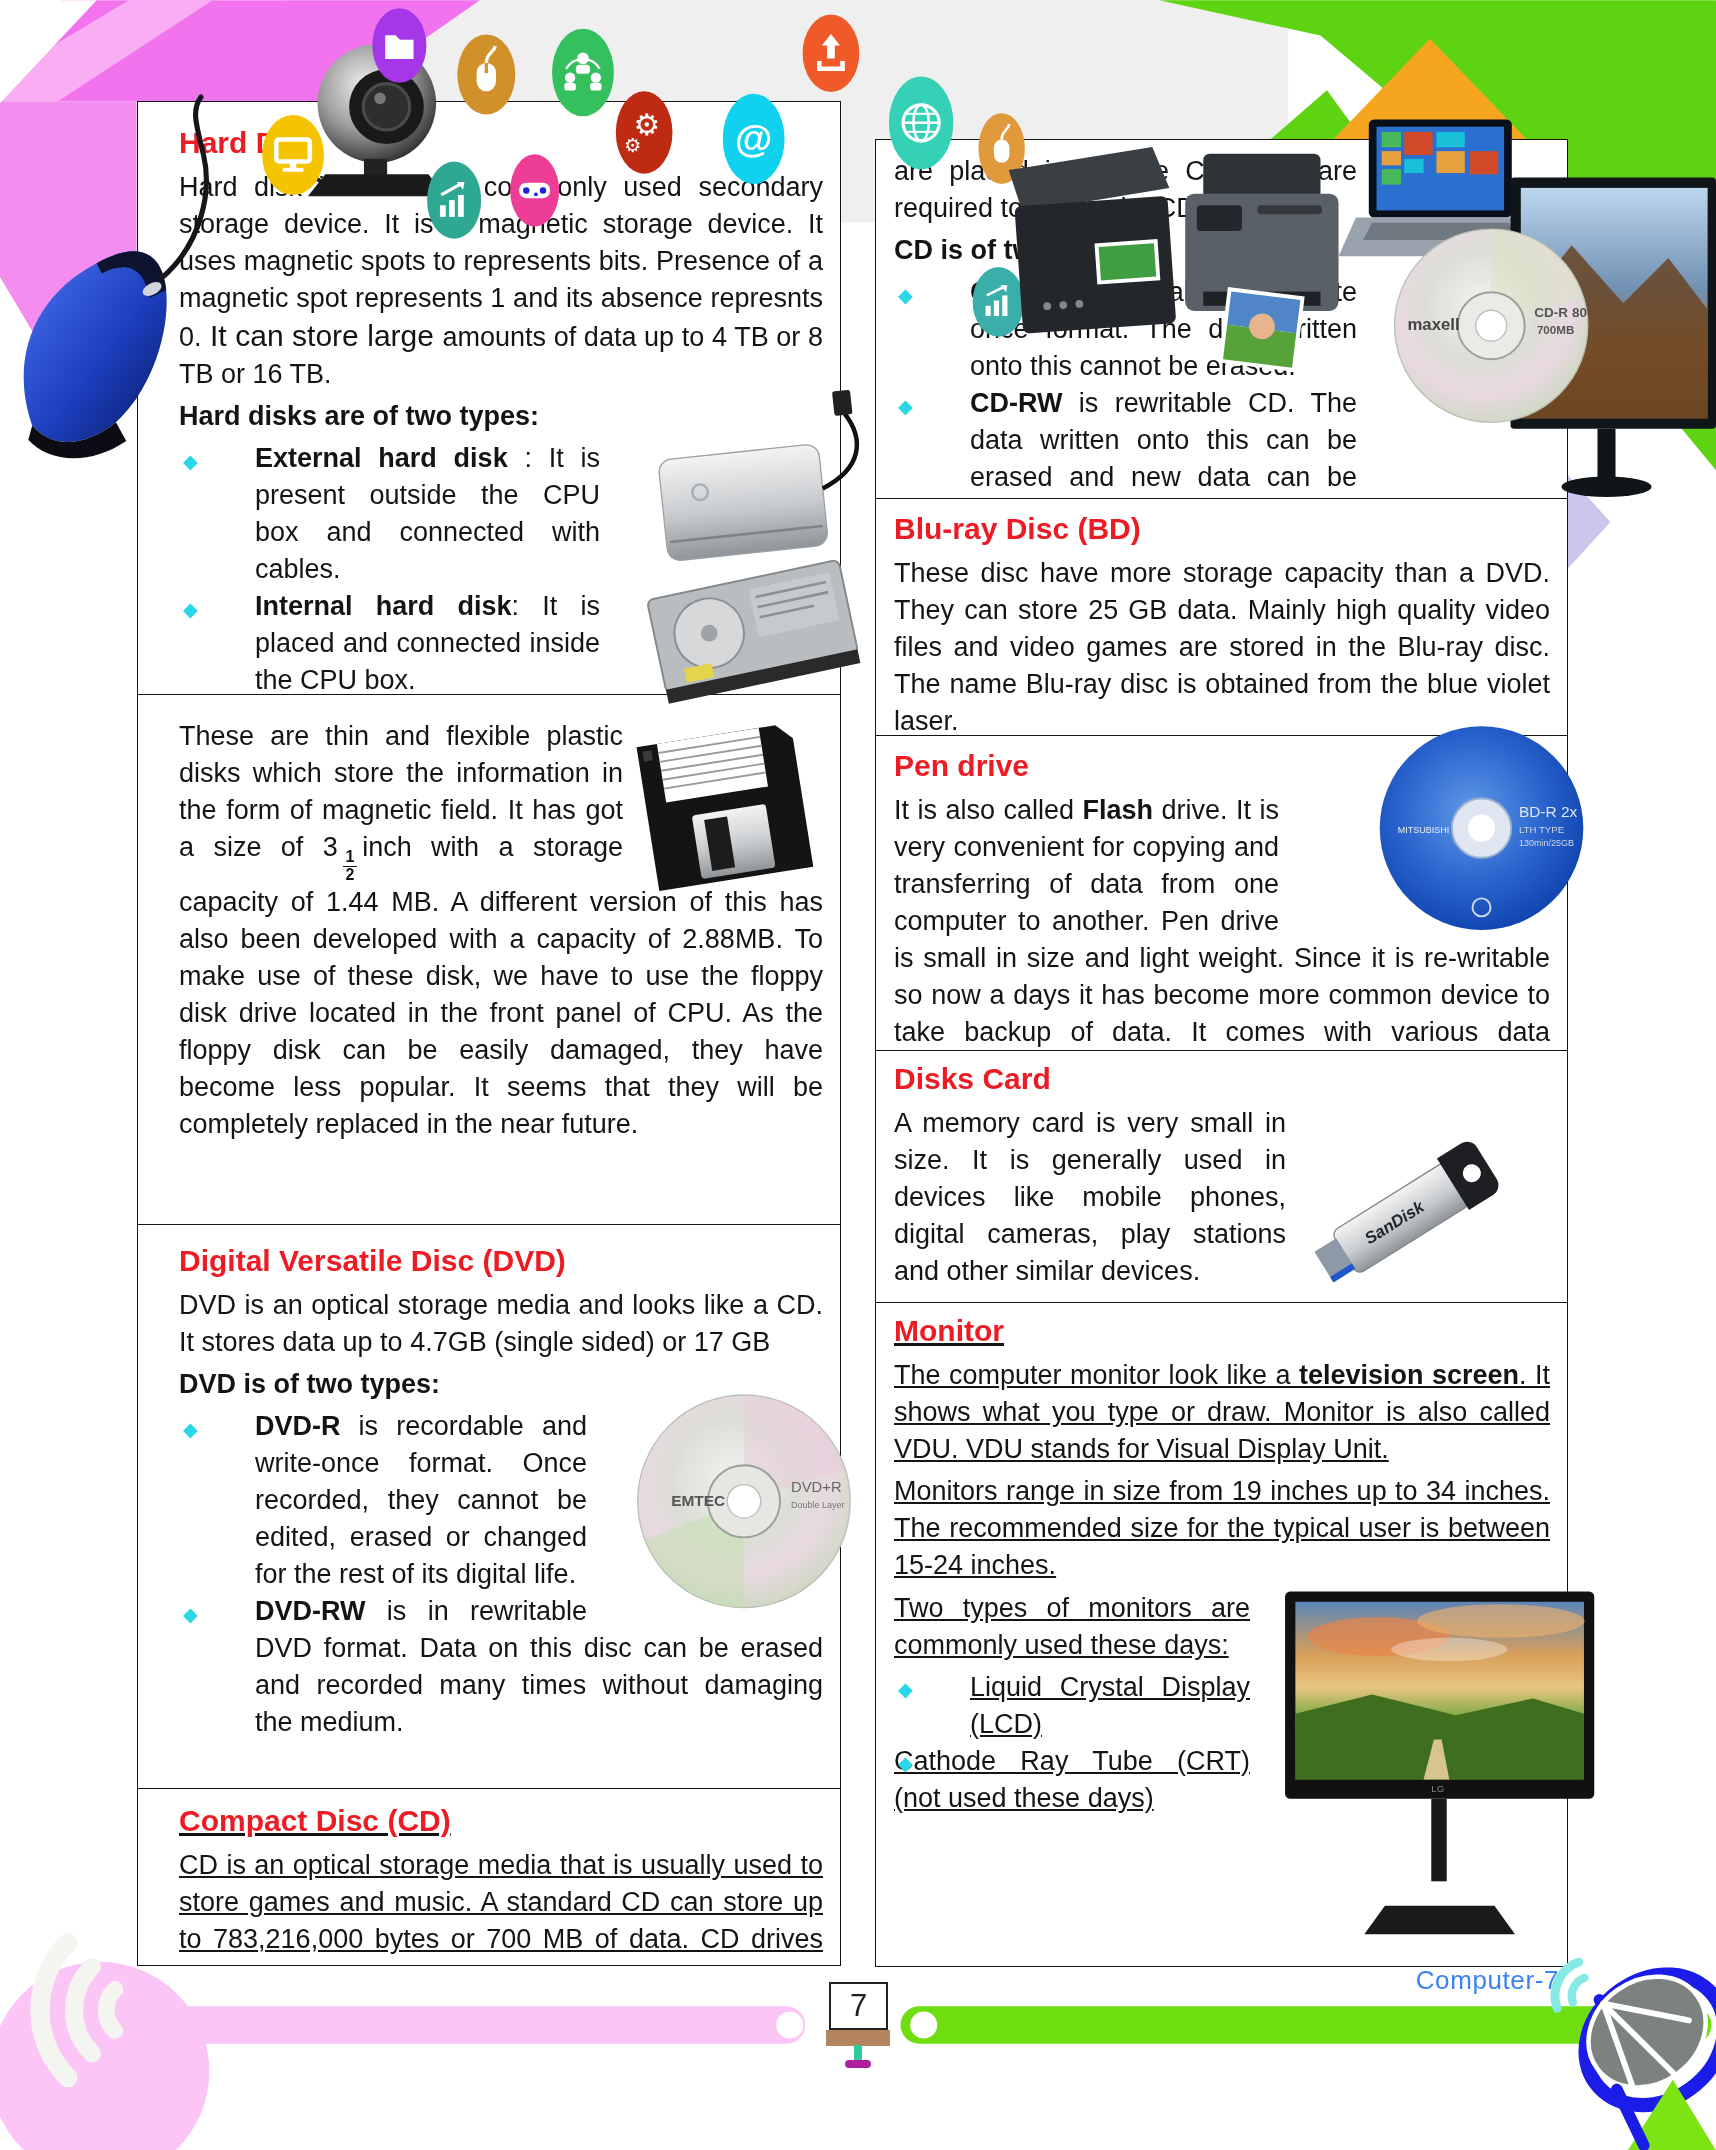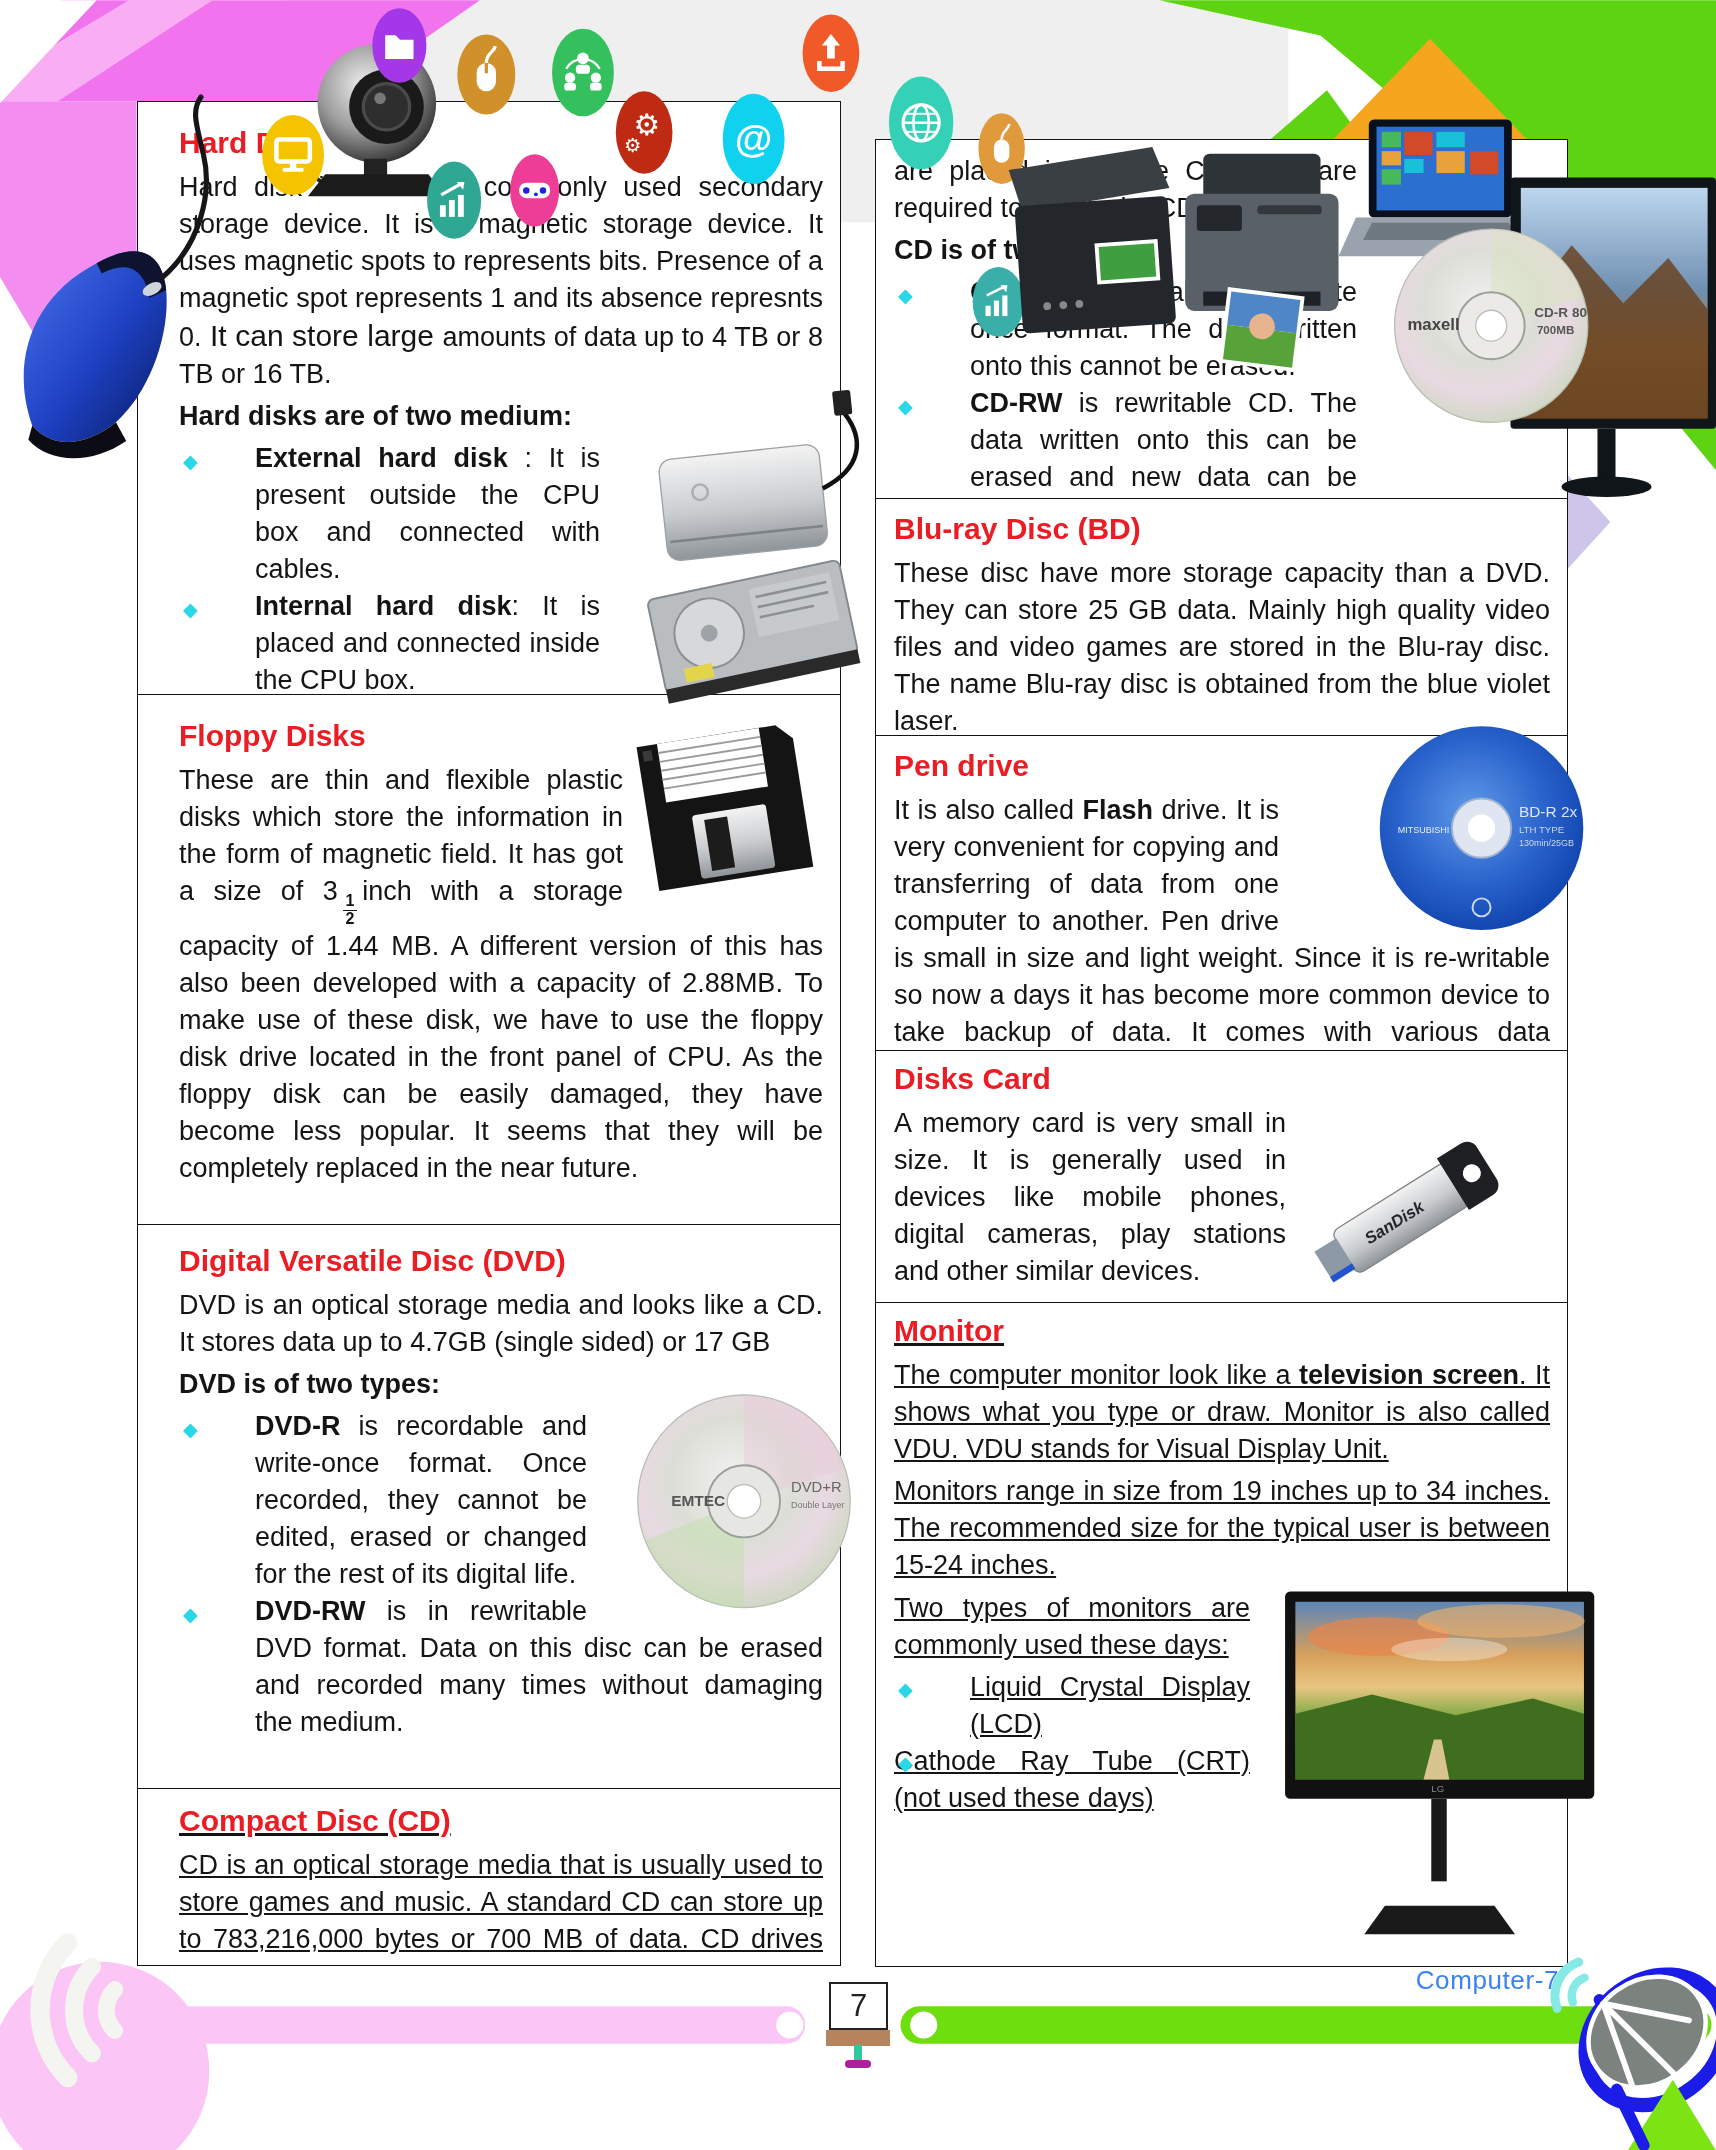--- a/index.html
+++ b/index.html
@@ -52,29 +52,28 @@
     <polygon points="2220,60 2480,330 2220,600 1960,330" fill="#f6a61e"></polygon>
     <polygon points="2400,700 2500,810 2400,920 2300,810" fill="#cdc5ea"></polygon>
   </svg>
 
   <div class="col col-left">
 
     <section class="sec" style="height:593px">
       <h2>Hard Disk</h2>
       <p><span>Hard disk is the most commonly used secondary storage device. It is a magnetic storage device. It uses magnetic spots to represents bits. Presence of a magnetic spot represents 1 and its absence represnts 0.</span><span class="grow"> It can store large </span><span>amounts of data up to 4 TB or 8 TB or 16 TB.</span></p>
       <div class="fl" style="width:223px;height:240px"></div>
-      <p class="subhead">Hard disks are of two medium:</p>
+      <p class="subhead">Hard disks are of two types:</p>
       <ul class="blist">
         <li><span class="diamond">◆</span><b>External hard disk</b><span> : It is present outside the CPU box and connected with cables.</span></li>
         <li><span class="diamond">◆</span><b>Internal hard disk</b><span>: It is placed and connected inside the CPU box.</span></li>
       </ul>
     </section>
 
     <section class="sec" style="height:530px">
-      <h2>Floppy Disks</h2>
       <div class="fl" style="width:200px;height:162px"></div>
       <p><span>These are thin and flexible plastic disks which store the information in the form of magnetic field. It has got a size of 3</span><span class="frac">
             <span class="num">1</span>
             <span class="den">2</span>
           </span><span>inch with a storage capacity of 1.44 MB. A different version of this has also been developed with a capacity of 2.88MB. To make use of these disk, we have to use the floppy disk drive located in the front panel of CPU. As the floppy disk can be easily damaged, they have become less popular. It seems that they will be completely replaced in the near future.</span></p>
     </section>
 
     <section class="sec" style="height:564px;padding-top:18px">
       <h2>Digital Versatile Disc (DVD)</h2>
       <p>DVD is an optical storage media and looks like a CD. It stores data up to 4.7GB (single sided) or 17 GB</p>

